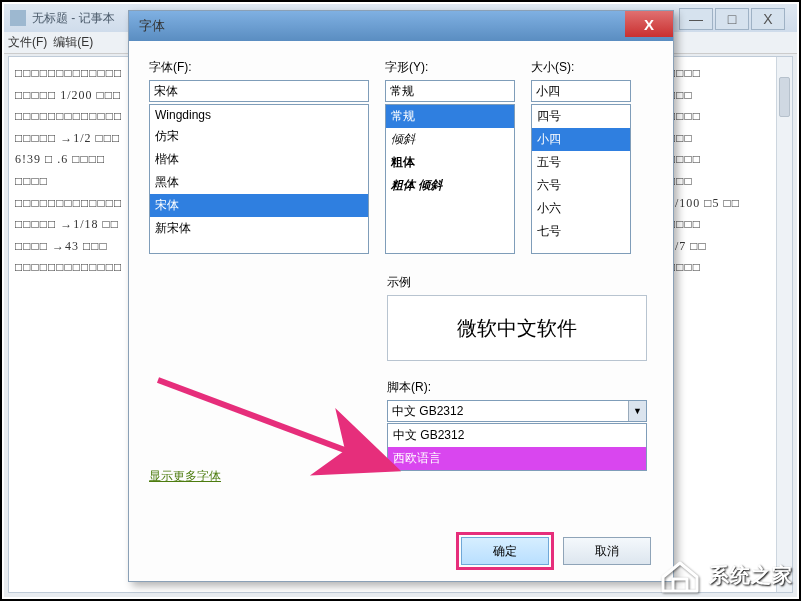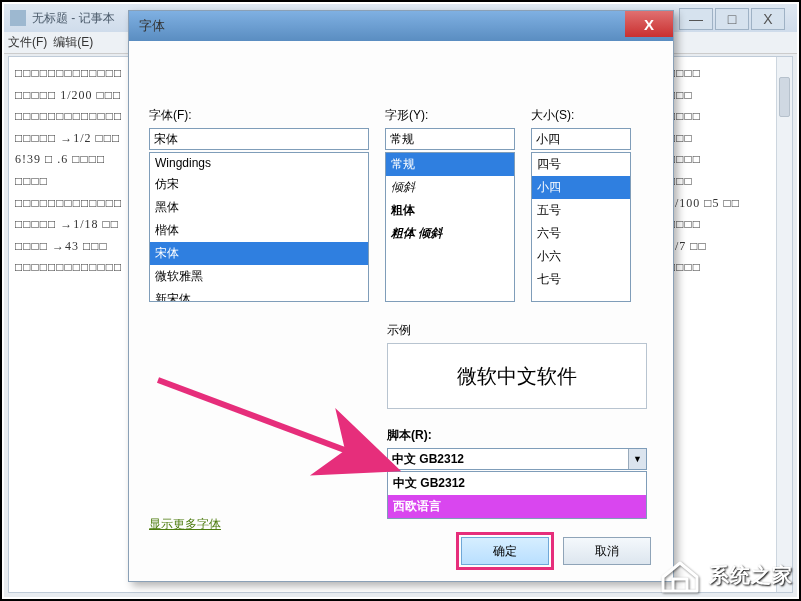--- a/index.html
+++ b/index.html
@@ -53,21 +53,21 @@
   background: linear-gradient(#7fb0e2,#5a8dc1);
   display:flex; align-items:center; padding:0 10px;
   color:#333; font-size:13px;text-align:center;
 }
 .dlg-close {
   position:absolute; right:0; top:0; width:48px; height:26px;
   background:linear-gradient(#e07070,#c93030);
   color:#fff; display:flex; align-items:center; justify-content:center;
   font-size:15px; font-weight:bold;
 }
-.dlg-body { padding: 18px 12px 12px 20px; margin-top: 48px; }
+.dlg-body { padding: 18px 12px 12px 20px; }
 .row { display:flex; gap:16px; }
 .col-font { width:220px; }
 .col-style { width:130px; }
 .col-size { width:100px; }
 .field-label { margin-bottom:4px; display:block; }
 .text-input {
   width:100%; height:22px; border:1px solid #7f9db9;
   padding:2px 4px; font-size:12px; background:#fff;
 }
 .listbox {
@@ -85,21 +85,21 @@
 .listbox .item.bolditalic { font-weight:bold; font-style:italic; }
 .sample-group {
   margin-top:20px; margin-left:238px; width:260px;
 }
 .sample-group .legend { font-size:12px; margin-bottom:4px; }
 .sample-box {
   width:100%; height:66px; border:1px solid #b8c4d0;
   display:flex; align-items:center; justify-content:center;
   font-size:20px; font-family:SimSun,serif; background:#fff;
 }
-.script-group { margin-top:18px; margin-left:238px; width:260px; position:relative;font-weight:bold;}
+.script-group { margin-top:18px; margin-left:238px; width:260px; position:relative;}
 .script-group .select-box {
   width:100%; height:22px; border:1px solid #7f9db9; background:#fff;
   display:flex; align-items:center; padding:0 4px; position:relative;
 }
 .select-caret { position:absolute; right:0; top:0; width:18px; height:100%; background:#dbe4ee; border-left:1px solid #9ab; display:flex; align-items:center; justify-content:center; font-size:9px;}
 .script-dropdown {
   position:absolute; left:0; top:44px; width:100%;
   background:#fff; border:1px solid #7f9db9; z-index:5;
 }
 .script-dropdown .opt { padding:3px 5px; }
@@ -198,24 +198,23 @@
     </div>
   </div>
   <div class="dlg-body">
     <div class="row">
       <div class="col-font">
         <span class="field-label">字体(F):</span>
         <input class="text-input" value="宋体" style="">
         <div class="listbox" id="font-list">
             <div class="item">Wingdings</div>
             <div class="item">仿宋</div>
+            <div class="item">楷体</div>
             <div class="item">黑体</div>
-            <div class="item">楷体</div>
             <div class="item sel">宋体</div>
-            <div class="item">微软雅黑</div>
             <div class="item">新宋体</div>
           </div>
       </div>
       <div class="col-style">
         <span class="field-label">字形(Y):</span>
         <input class="text-input" value="常规" style="">
         <div class="listbox" id="style-list">
             <div class="item sel">常规</div>
             <div class="item italic">倾斜</div>
             <div class="item bold">粗体</div>

